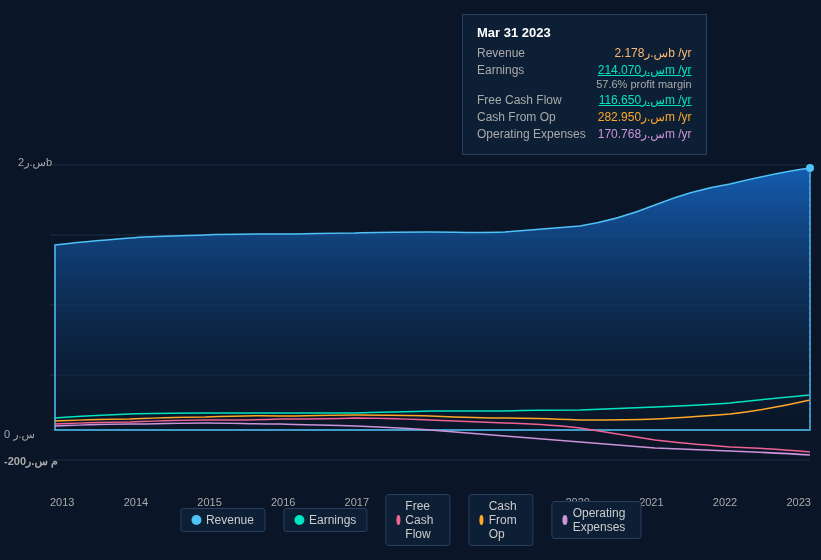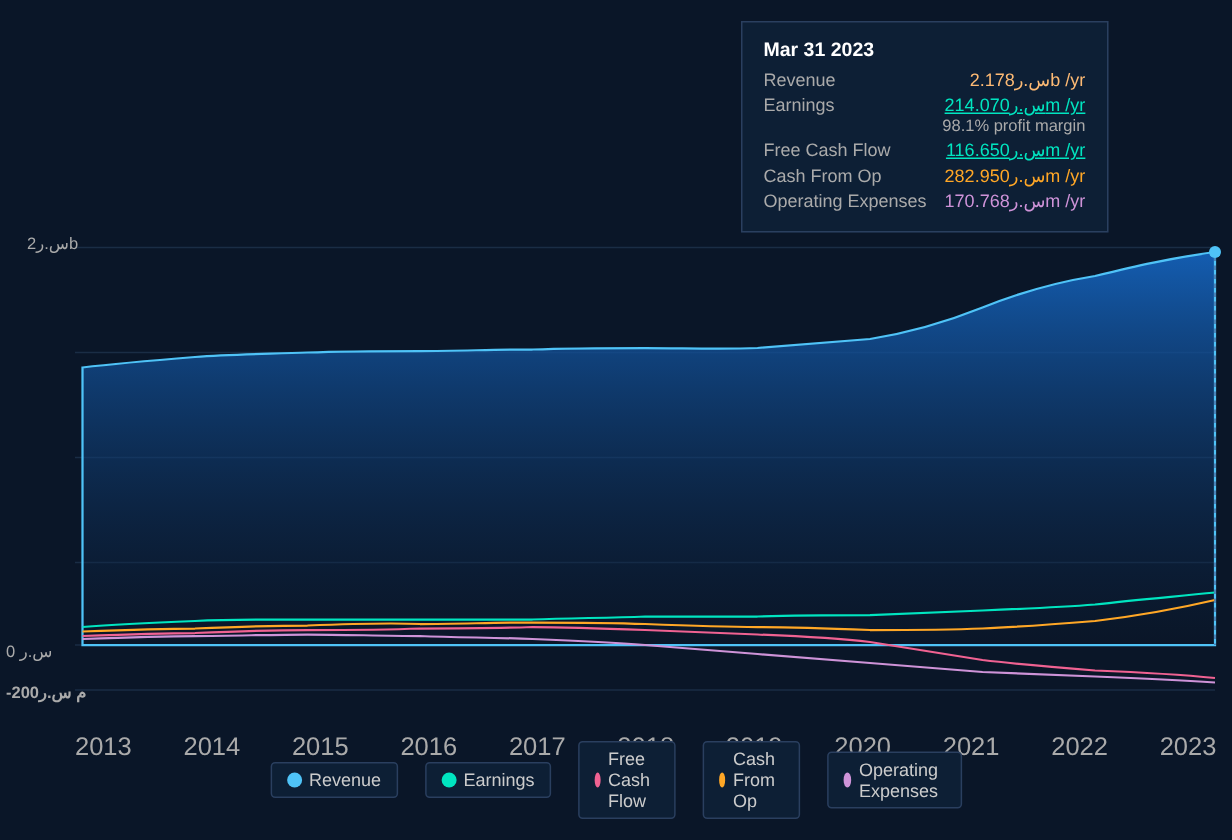--- a/index.html
+++ b/index.html
@@ -19,21 +19,20 @@
     }
     #tooltip-box {
       position: absolute;
       top: 14px;
       left: 462px;
       background: #0d1f35;
       border: 1px solid #2a3f5f;
       padding: 10px 14px;
       z-index: 10;
       min-width: 230px;
-      margin-left: 32px;
     }
     .tooltip-date {
       color: #ffffff;
       font-size: 13px;
       font-weight: bold;
       margin-bottom: 6px;
     }
     .tooltip-row {
       display: flex;
       justify-content: space-between;
@@ -75,21 +74,21 @@
     #x-labels {
       position: absolute;
       bottom: 52px;
       left: 50px;
       right: 10px;
       display: flex;
       justify-content: space-between;
     }
     .x-label {
       color: #aaa;
-      font-size: 17px;
+      font-size: 11px;
     }
 
     #legend {
       position: absolute;
       bottom: 14px;
       left: 50%;
       transform: translateX(-50%);
       display: flex;
       gap: 18px;
       align-items: center;
@@ -131,21 +130,21 @@
   <div id="tooltip-box">
     <div class="tooltip-date">Mar 31 2023</div>
     <div class="tooltip-row">
       <span class="tooltip-label">Revenue</span>
       <span class="tooltip-value val-blue">س.ر2.178b /yr</span>
     </div>
     <div class="tooltip-row">
       <span class="tooltip-label">Earnings</span>
       <span class="tooltip-value val-teal">س.ر214.070m /yr</span>
     </div>
-    <div class="profit-margin"><span>98.1% profit margin</span></div>
+    <div class="profit-margin"><span>57.6% profit margin</span></div>
     <div class="tooltip-row">
       <span class="tooltip-label">Free Cash Flow</span>
       <span class="tooltip-value val-teal">س.ر116.650m /yr</span>
     </div>
     <div class="tooltip-row">
       <span class="tooltip-label">Cash From Op</span>
       <span class="tooltip-value val-orange">س.ر282.950m /yr</span>
     </div>
     <div class="tooltip-row">
       <span class="tooltip-label">Operating Expenses</span>

